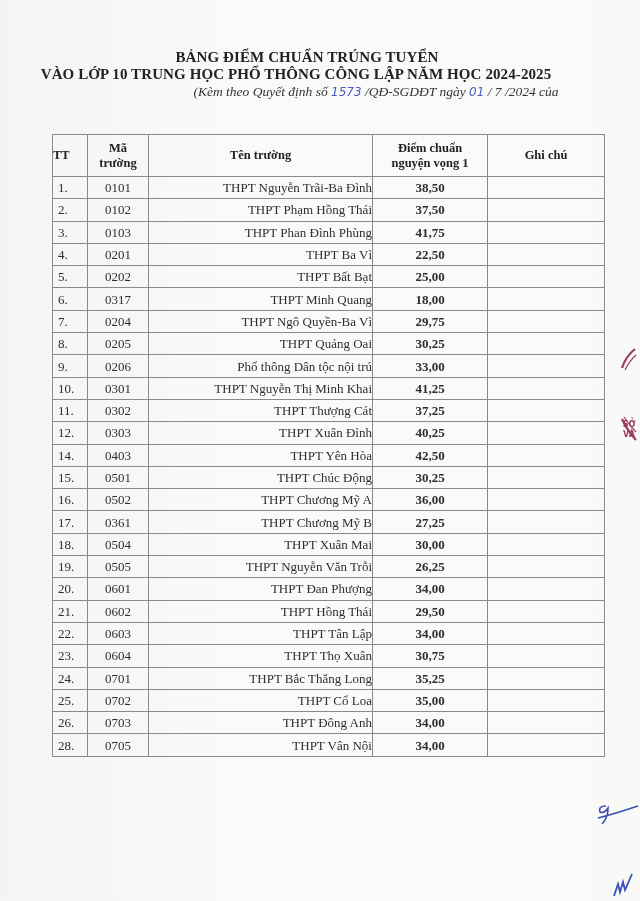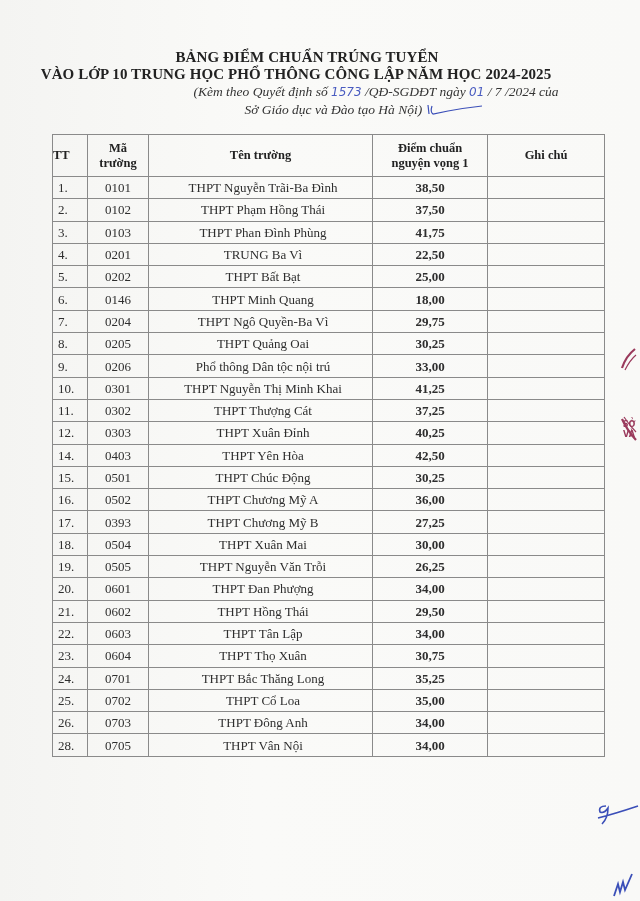--- a/index.html
+++ b/index.html
@@ -46,21 +46,21 @@
       height: 21.3px;
       line-height: 21px;
       color: #2e2e2e;
     }
     table.grid th {
       font-weight: bold; font-size: 12.5px; line-height: 15px;
       height: 41px; color: #222;
     }
     .c-tt { width: 35px; text-align: left; padding-left: 5px !important; box-sizing: border-box; }
     .c-ma { width: 60px; text-align: center; }
-    .c-ten { width: 224px; text-align: center; padding-left: 5px !important; box-sizing: border-box; }
+    .c-ten { width: 224px; text-align: right; padding-left: 5px !important; box-sizing: border-box; }
     .c-diem { width: 114px; text-align: center; font-weight: bold; }
     .c-ghi { width: 116px; text-align: center; }
     th.c-tt { padding-left: 0 !important; }
     th.c-ten { text-align: center; padding-left: 0 !important; }
 
     .stamp {
       position: absolute; left: 618px; top: 346px; width: 22px; height: 100px;
       color: #9a3a5c; font-family: "DejaVu Sans", sans-serif; font-weight: bold;
       font-size: 8px; text-align: center; line-height: 10px;
     }
@@ -74,23 +74,20 @@
 </head>
 <body>
 
 <div class="page">
 
   <div class="title t1">BẢNG ĐIỂM CHUẨN TRÚNG TUYỂN</div>
   <div class="title t2">VÀO LỚP 10 TRUNG HỌC PHỔ THÔNG CÔNG LẬP NĂM HỌC 2024-2025</div>
 
   <div class="sub s1"><span>(Kèm theo Quyết định số </span><span class="hand">1573</span><span> /QĐ-SGDĐT ngày </span><span class="hand">01</span><span> / 7 /2024 của</span></div>
 
-  <div class="sub s2"><span>Sở Giáo dục và Đào tạo Hà Nội)</span> <span class="hand-tick"><svg width="60" height="14" viewBox="0 0 60 14">
-          <path d="M2 2 L3 11 M6 3 Q4 9 7 11 Q12 10 22 8 Q38 5 56 3" stroke="#3b4fb8" stroke-width="1.2" fill="none"></path>
-        </svg></span></div>
 
   <table class="grid">
     <thead>
       <tr>
         <th class="c-tt">TT</th>
         <th class="c-ma"><span>Mã</span><br><span>trường</span></th>
         <th class="c-ten">Tên trường</th>
         <th class="c-diem"><span>Điểm chuẩn</span><br><span>nguyện vọng 1</span></th>
         <th class="c-ghi">Ghi chú</th>
       </tr>
@@ -113,34 +110,34 @@
         <tr>
           <td class="c-tt">3.</td>
           <td class="c-ma">0103</td>
           <td class="c-ten">THPT Phan Đình Phùng</td>
           <td class="c-diem">41,75</td>
           <td class="c-ghi"></td>
         </tr>
         <tr>
           <td class="c-tt">4.</td>
           <td class="c-ma">0201</td>
-          <td class="c-ten">TRUNG Ba Vì</td>
+          <td class="c-ten">THPT Ba Vì</td>
           <td class="c-diem">22,50</td>
           <td class="c-ghi"></td>
         </tr>
         <tr>
           <td class="c-tt">5.</td>
           <td class="c-ma">0202</td>
           <td class="c-ten">THPT Bất Bạt</td>
           <td class="c-diem">25,00</td>
           <td class="c-ghi"></td>
         </tr>
         <tr>
           <td class="c-tt">6.</td>
-          <td class="c-ma">0146</td>
+          <td class="c-ma">0317</td>
           <td class="c-ten">THPT Minh Quang</td>
           <td class="c-diem">18,00</td>
           <td class="c-ghi"></td>
         </tr>
         <tr>
           <td class="c-tt">7.</td>
           <td class="c-ma">0204</td>
           <td class="c-ten">THPT Ngô Quyền-Ba Vì</td>
           <td class="c-diem">29,75</td>
           <td class="c-ghi"></td>
@@ -196,21 +193,21 @@
         </tr>
         <tr>
           <td class="c-tt">16.</td>
           <td class="c-ma">0502</td>
           <td class="c-ten">THPT Chương Mỹ A</td>
           <td class="c-diem">36,00</td>
           <td class="c-ghi"></td>
         </tr>
         <tr>
           <td class="c-tt">17.</td>
-          <td class="c-ma">0393</td>
+          <td class="c-ma">0361</td>
           <td class="c-ten">THPT Chương Mỹ B</td>
           <td class="c-diem">27,25</td>
           <td class="c-ghi"></td>
         </tr>
         <tr>
           <td class="c-tt">18.</td>
           <td class="c-ma">0504</td>
           <td class="c-ten">THPT Xuân Mai</td>
           <td class="c-diem">30,00</td>
           <td class="c-ghi"></td>

